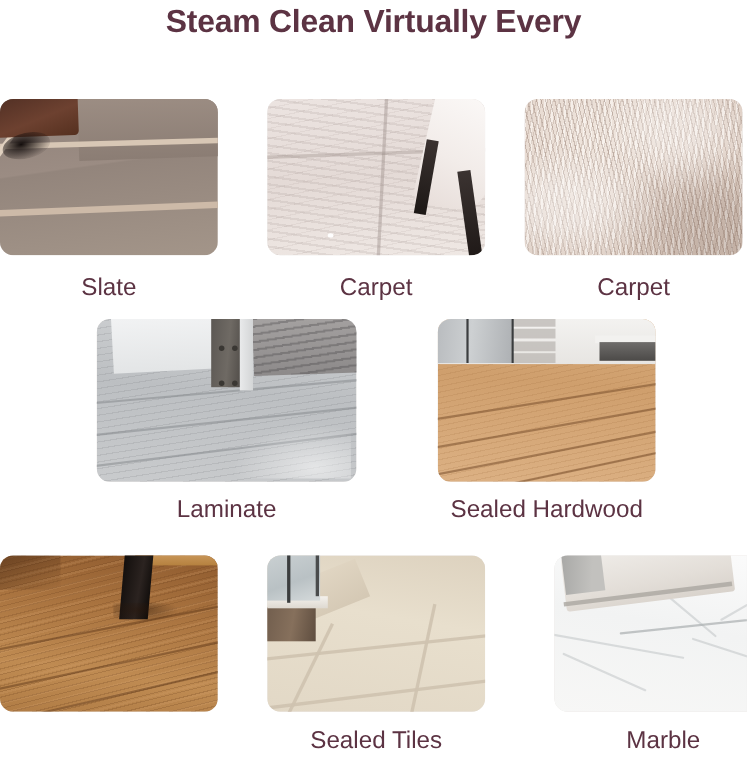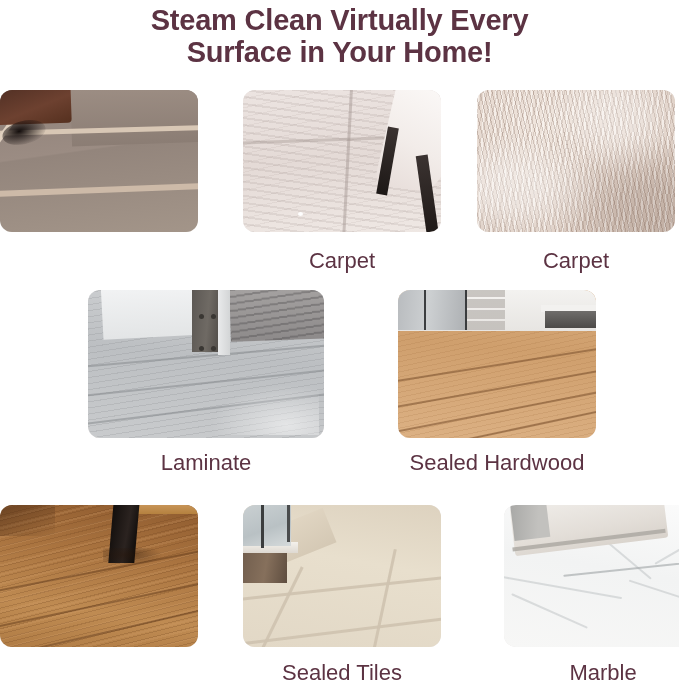--- a/index.html
+++ b/index.html
@@ -352,37 +352,37 @@
     transform: rotate(-7deg);
   }
 </style>
 </head>
 <body>
 
 <div class="page">
 
   <div class="headline">
     <span class="ln">Steam Clean Virtually Every</span>
-    <span class="ln">Surface in Your Home!</span>
   </div>
 
   <div class="row r1">
 
     <div class="cell c0">
       <div class="thumb">
         <div class="ph">
           <div class="slate-base"></div>
           <div class="slate-panel"></div>
           <div class="slate-grout-h1"></div>
           <div class="slate-grout-h2"></div>
           <div class="slate-grout-d"></div>
           <div class="slate-wood"></div>
           <div class="slate-shadow"></div>
         </div>
       </div>
+      <div class="caption">Slate</div>
     </div>
 
     <div class="cell c1">
       <div class="thumb">
         <div class="ph">
           <div class="gran-base"></div>
           <div class="gran-seam"></div>
           <div class="gran-seam2"></div>
           <div class="gran-cloth"></div>
           <div class="gran-leg1"></div>

